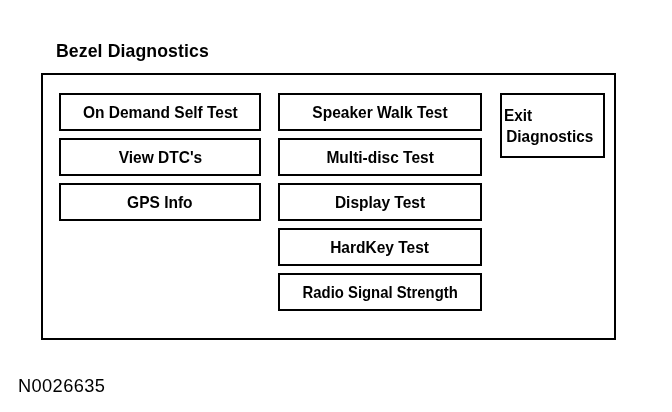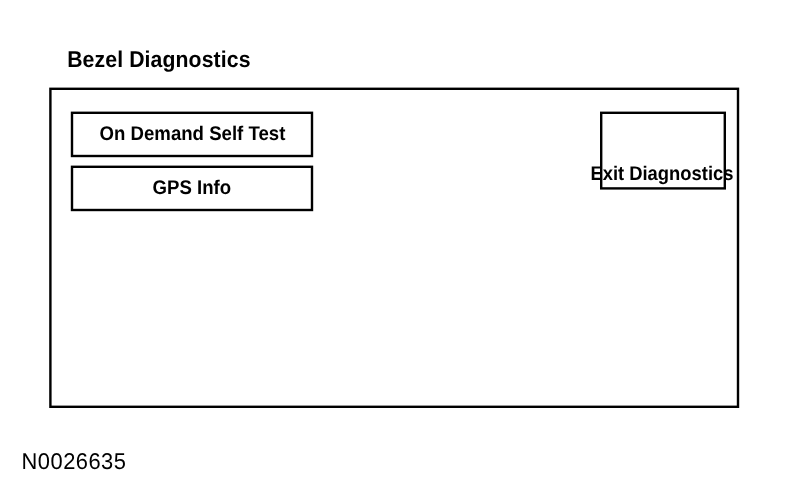--- a/index.html
+++ b/index.html
@@ -83,22 +83,22 @@
   }
 
   
   #exit-diagnostics-button {
     box-sizing: border-box;
     width: 105px;
     height: 65px;
     border: 2px solid #000000;
     background: #ffffff;
     display: flex;
-    flex-direction: row;
-    align-items: flex-end;
+    flex-direction: column;
+    align-items: flex-start;
     justify-content: center;
     cursor: pointer;
     padding: 0 1px;
   }
   #exit-diagnostics-button .btn-label {
     font-size: 16.5px;
     font-weight: bold;
     line-height: 21px;
     white-space: nowrap;
     text-align: center;
@@ -126,28 +126,53 @@
 <div id="page-title">Bezel Diagnostics</div>
 
 <div id="diagnostics-frame">
 
   <div id="column-left" class="btn-column">
 
     <div class="menu-button">
       <span class="btn-label">On Demand Self Test</span>
     </div>
 
+    <div class="menu-button">
+      <span class="btn-label">View DTC's</span>
+    </div>
 
 
 
     <div class="menu-button">
       <span class="btn-label">GPS Info</span>
     </div>
   </div>
 
+  <div id="column-mid" class="btn-column">
+
+    <div class="menu-button">
+      <span class="btn-label">Speaker Walk Test</span>
+    </div>
+
+    <div class="menu-button">
+      <span class="btn-label">Multi-disc Test</span>
+    </div>
+
+    <div class="menu-button">
+      <span class="btn-label">Display Test</span>
+    </div>
+
+    <div class="menu-button">
+      <span class="btn-label">HardKey Test</span>
+    </div>
+
+    <div class="menu-button tight">
+      <span class="btn-label">Radio Signal Strength</span>
+    </div>
+  </div>
 
   <div id="column-right" class="btn-column">
 
     <div id="exit-diagnostics-button">
       <span class="btn-label">Exit</span>
       <span class="btn-label">Diagnostics</span>
     </div>
   </div>
 
 </div>

